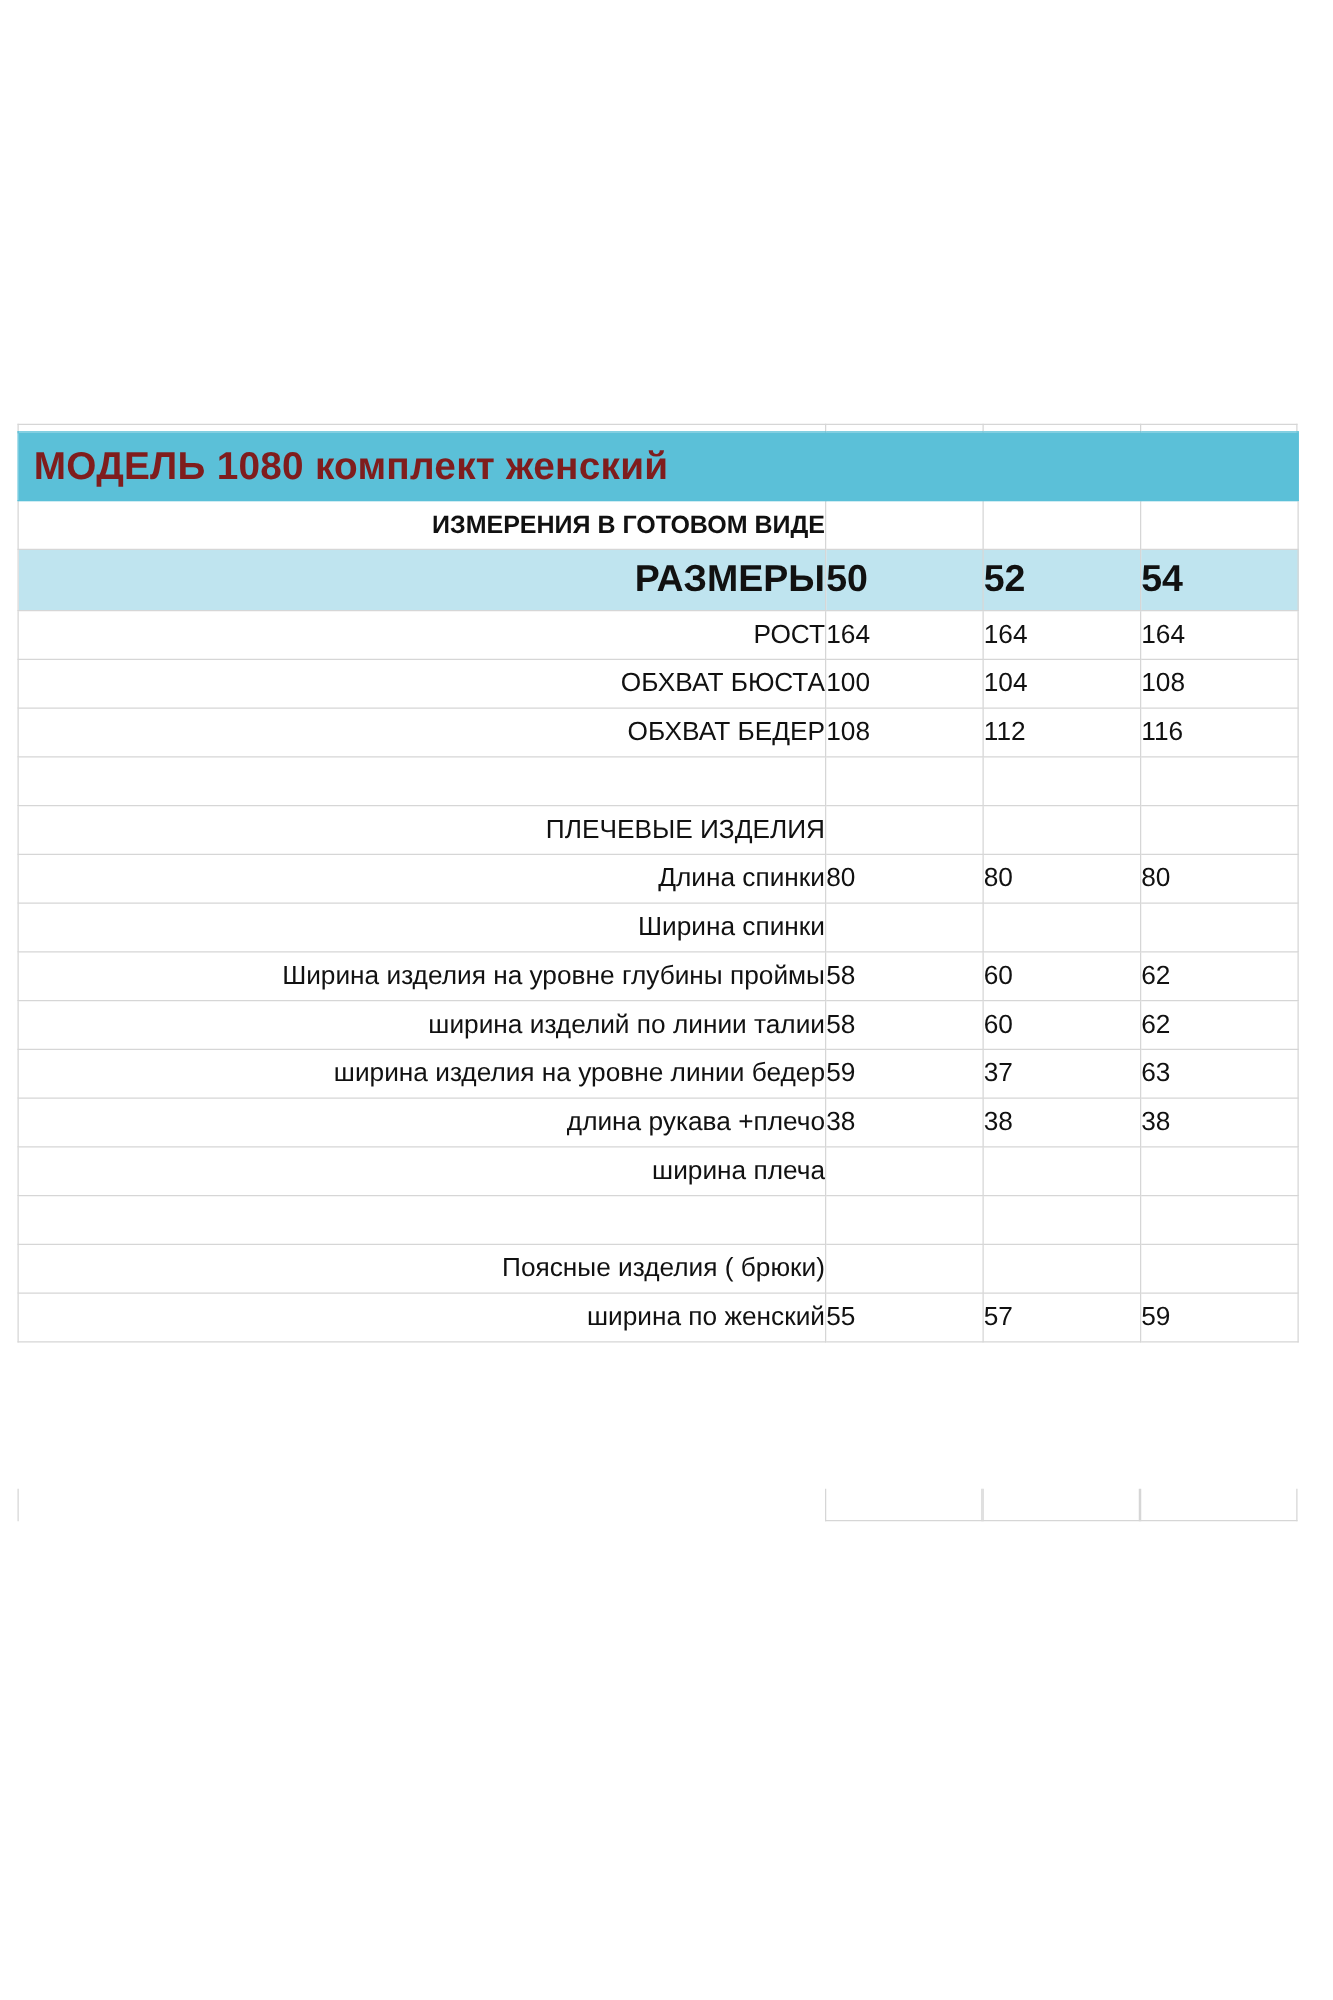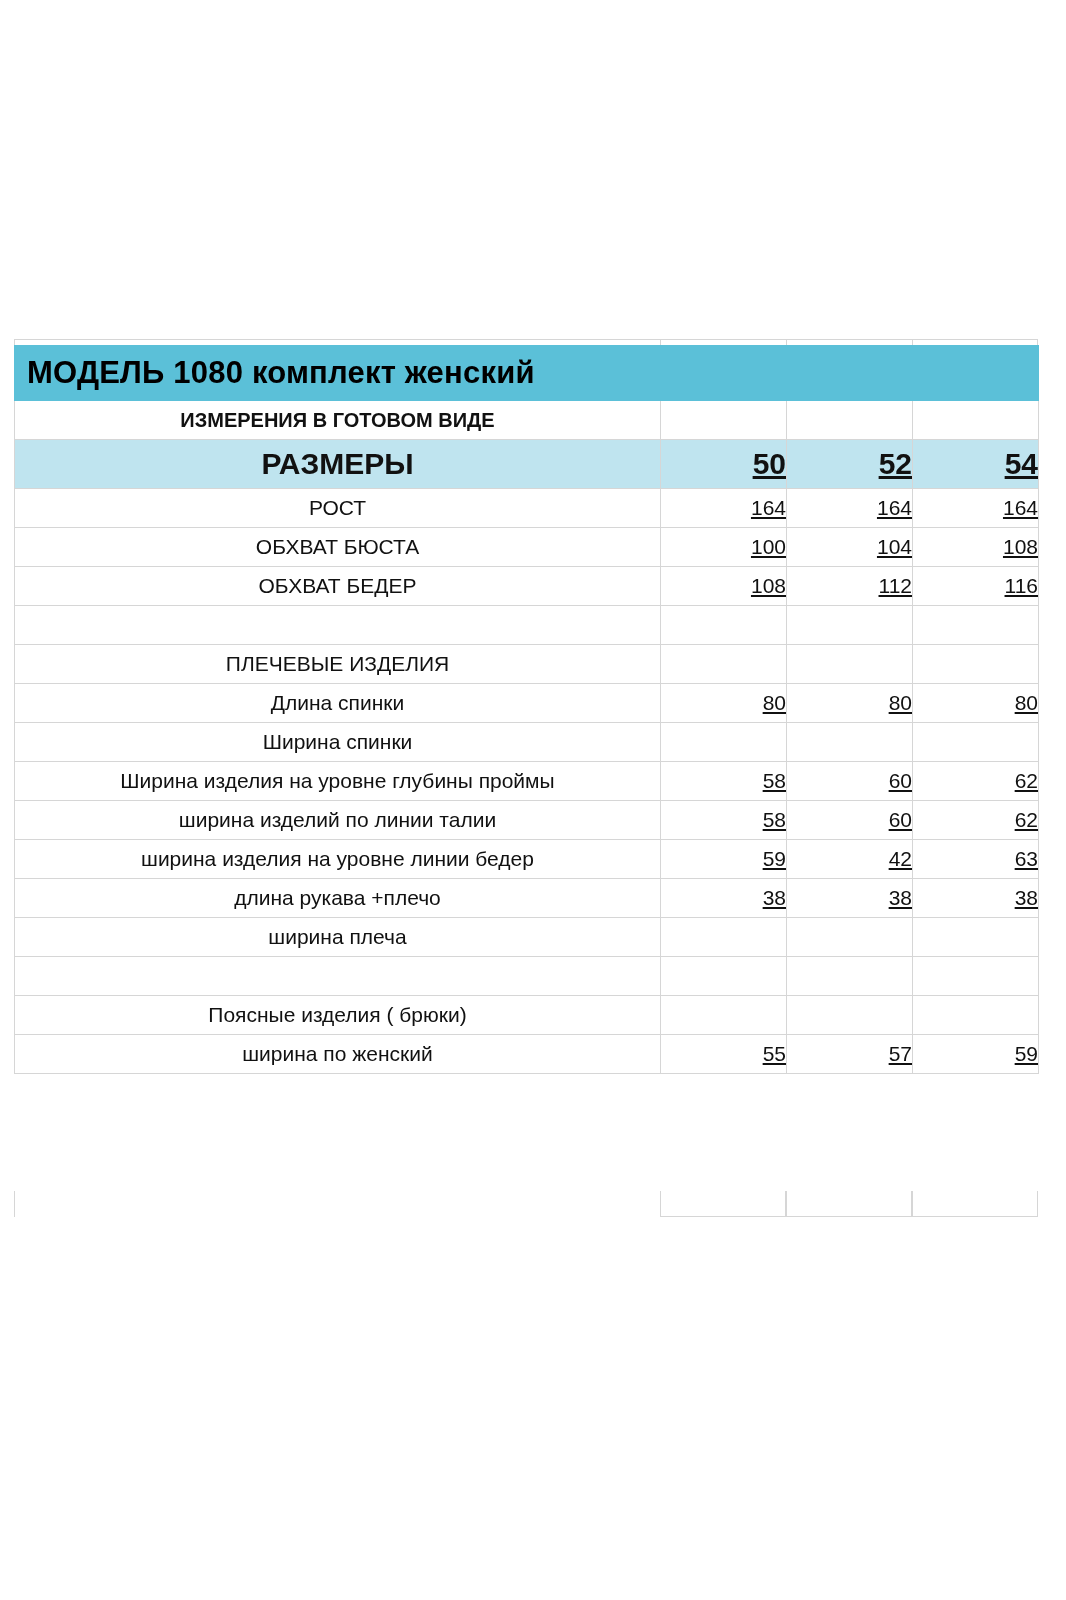--- a/index.html
+++ b/index.html
@@ -37,41 +37,39 @@
     color: #111111;
     background: #ffffff;
   }
 
   
   col.c-label { width: 646px; }
   col.c-val   { width: 126px; }
 
   .lbl {
     padding-left: 12px;
-    text-align: center;
+    text-align: right;
     white-space: nowrap;
     overflow: hidden;
   }
   .val {
     padding-right: 12px;
-    text-align: right;
     white-space: nowrap;
-    text-decoration: underline;
   }
 
   
   tr.title-row td {
     background: #5bc0d8;
     border: 1px solid #5bc0d8;
     height: 54px;
   }
   .title-text {
     font-size: 31px;
     font-weight: bold;
-    color: #000000;
+    color: #7f1d1d;
     padding-left: 12px;
     letter-spacing: 0.2px;
   }
 
   
   tr.sub-row td.lbl {
     font-weight: bold;
     font-size: 20px;
   }
 
@@ -222,21 +220,21 @@
         </tr>
         <tr class="bold-label">
           <td class="lbl">ширина изделий по линии талии</td>
           <td class="val">58</td>
           <td class="val">60</td>
           <td class="val">62</td>
         </tr>
         <tr class="bold-label">
           <td class="lbl">ширина изделия на уровне линии бедер</td>
           <td class="val">59</td>
-          <td class="val">42</td>
+          <td class="val">37</td>
           <td class="val">63</td>
         </tr>
         <tr class="bold-label">
           <td class="lbl">длина рукава +плечо</td>
           <td class="val">38</td>
           <td class="val">38</td>
           <td class="val">38</td>
         </tr>
         <tr class="bold-label">
           <td class="lbl">ширина плеча</td>

